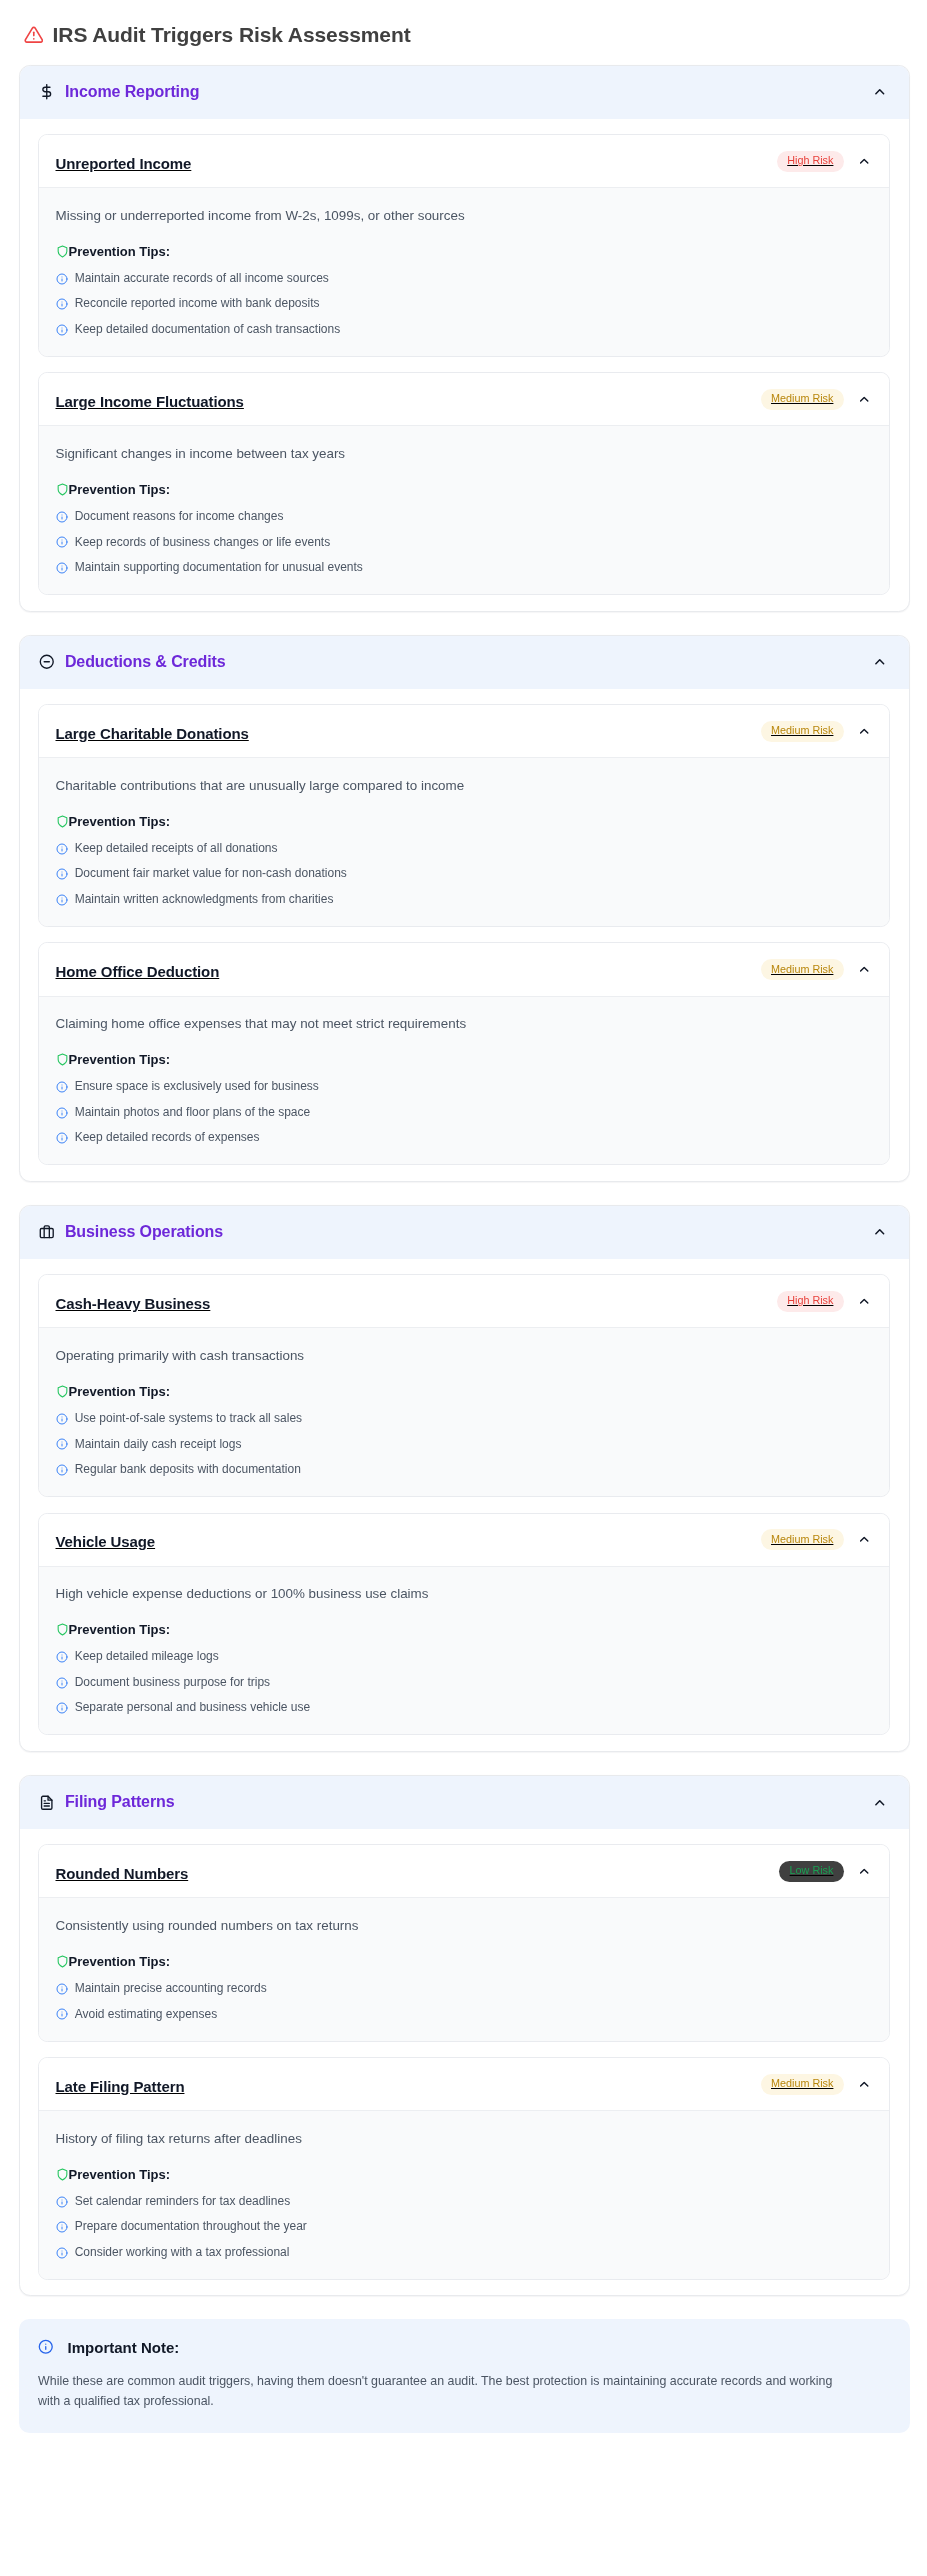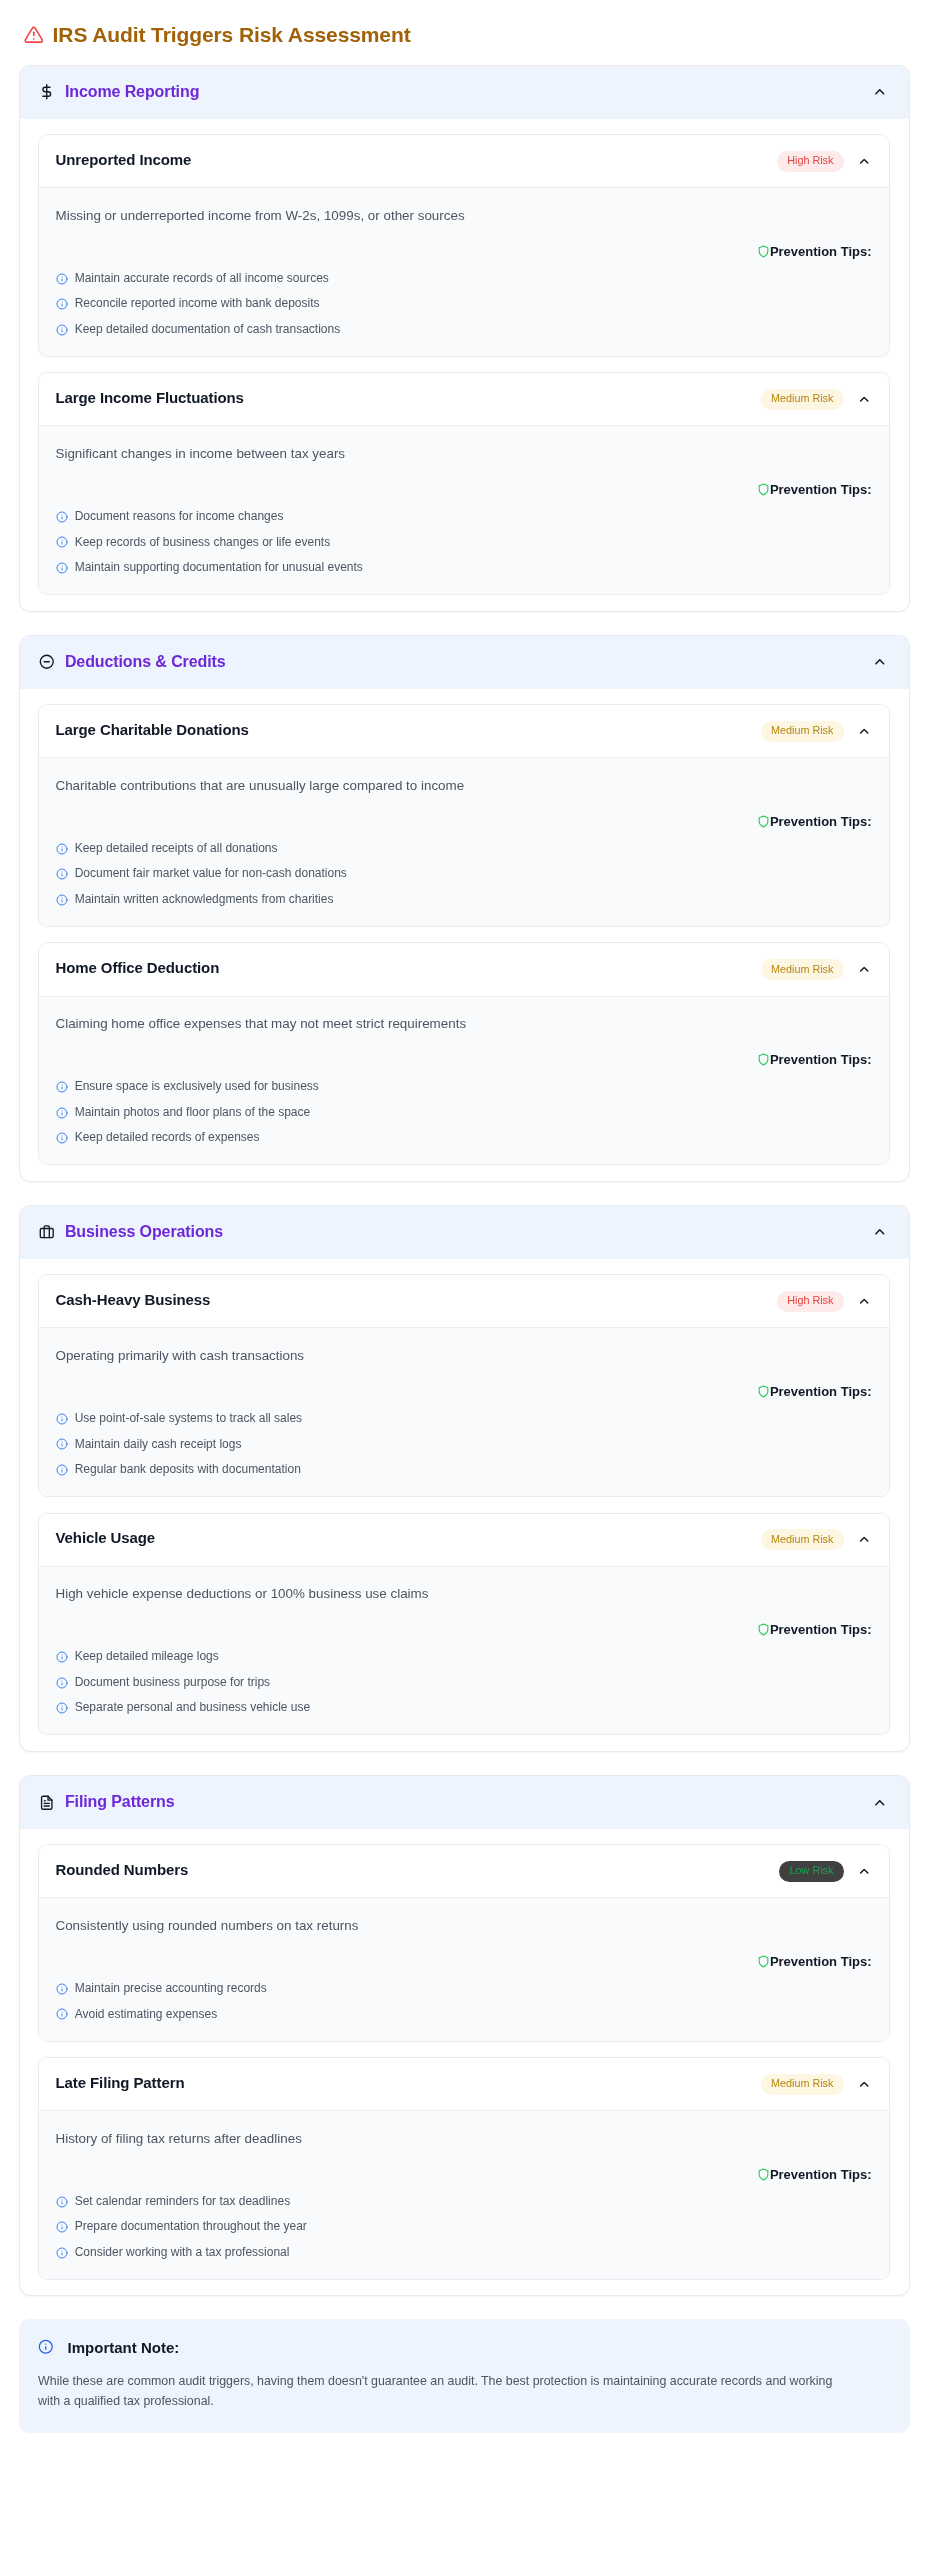--- a/index.html
+++ b/index.html
@@ -20,21 +20,21 @@
   
   .page-header {
     display: flex;
     align-items: center;
     gap: 9.3px;
     padding: 23px 4.1px 18.5px 5.2px;
   }
   .page-header .title {
     font-size: 21px;
     font-weight: 700;
-    color: #a16207;
+    color: #404040;
     letter-spacing: -0.1px;
     line-height: 1.1;
   }
   .alert-triangle { flex: 0 0 auto; display:block; }
 
   
   .category {
     background: #ffffff;
     border: 0.5px solid #e8eaed;
     border-radius: 11.3px;
@@ -73,26 +73,27 @@
 
   .trigger-card {
     border: 0.5px solid #e9ebef;
     border-radius: 9.3px;
     overflow: hidden;
     background: #ffffff;
   }
 
   .trigger-header {
     display: flex;
-    align-items: flex-start;
+    align-items: flex-end;
     justify-content: space-between;
     padding: 15.5px 17.5px 15.5px 16.5px;
     background: #ffffff;
     cursor: pointer;
     gap: 10.3px;
+    text-decoration: underline;
   }
   .trigger-name {
     font-size: 15px;
     font-weight: 700;
     color: #111827;
     letter-spacing: -0.1px;
   }
   .trigger-header-right {
     display: flex;
     align-items: center;
@@ -123,21 +124,20 @@
     color: #4b5563;
     line-height: 1.45;
     margin-bottom: 18.5px;
   }
 
   .tips-head {
     display: flex;
     align-items: center;
     gap: 0;
     margin-bottom: 12.4px;
-    justify-content: flex-end;
   }
   .tips-head-label {
     font-size: 13px;
     font-weight: 700;
     color: #111827;
   }
 
   .tips-list {
     display: flex;
     flex-direction: column;

